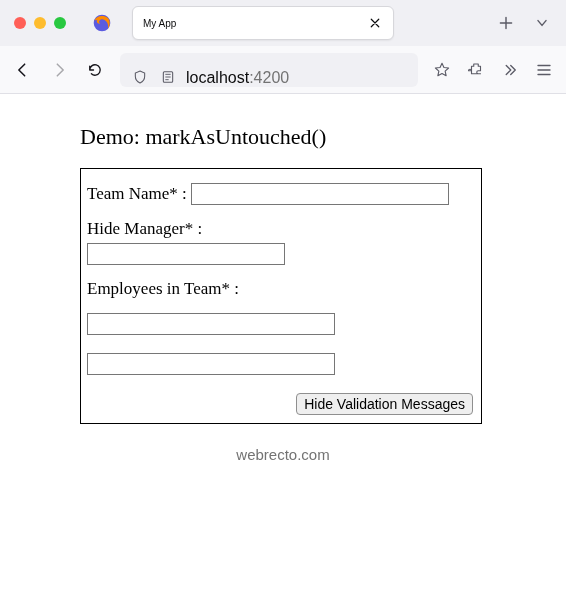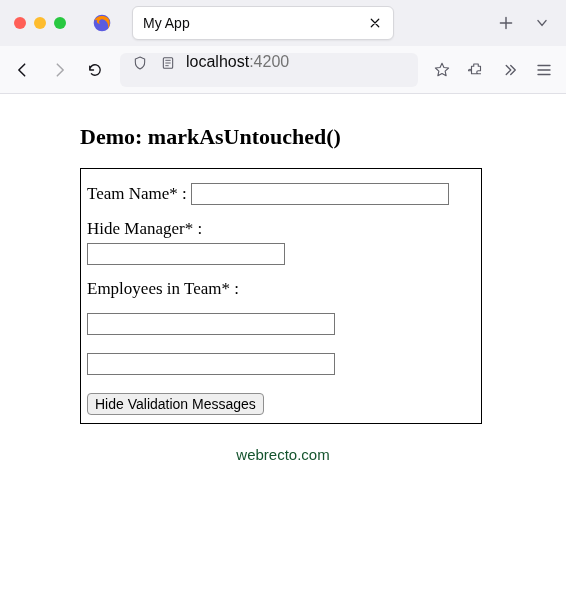--- a/index.html
+++ b/index.html
@@ -32,21 +32,21 @@
     background: #fff;
     border: 1px solid #d7d7db;
     border-radius: 6px;
     height: 34px;
     display: flex;
     align-items: center;
     padding: 0 10px;
     width: 262px;
     box-shadow: 0 1px 2px rgba(0,0,0,0.06);
   }
-  .tab-title { flex: 1; font-size: 14px; color: #0c0c0d; }
+  .tab-title { flex: 1; font-size: 10px; color: #0c0c0d; }
   .tab-close { width: 16px; height: 16px; display:flex; align-items:center; justify-content:center; cursor:pointer; }
   .tabbar-right { margin-left: auto; display: flex; align-items: center; gap: 16px; padding-right: 6px; }
   .tabbar-right .icon, .toolbar .icon { width: 20px; height: 20px; display:flex; align-items:center; justify-content:center; }
 
   .toolbar {
     height: 48px;
     background: #f9f9fb;
     border-bottom: 1px solid #e0e0e6;
     display: flex;
     align-items: center;
@@ -54,37 +54,37 @@
     gap: 14px;
   }
   .nav-btn { width: 22px; height: 22px; display:flex; align-items:center; justify-content:center; cursor:pointer; }
   .nav-btn.disabled svg { opacity: 0.35; }
   .urlbar {
     flex: 1;
     height: 34px;
     background: #f0f0f4;
     border-radius: 6px;
     display: flex;
-    align-items: flex-start;
+    align-items: flex-end;
     padding: 0 10px;
     gap: 8px;
     max-width: 310px;
   }
   .url-host { font-size: 16px; color: #0c0c0d; }
   .url-port { font-size: 16px; color: #737373; }
   .toolbar-right { margin-left: auto; display:flex; align-items:center; gap: 14px; }
 
   
   .page {
     background: #fff;
     padding: 18px 0 0 0;
   }
   .heading {
     font-family: "Times New Roman", Times, serif;
-    font-weight: 700;
+    font-weight: 400;
     font-size: 22px;
     margin: 12px 0 18px 80px;
   }
   .form-box {
     border: 1px solid #000;
     margin-left: 80px;
     width: 402px;
     padding: 14px 8px 8px 6px;
     font-family: "Times New Roman", Times, serif;
     font-size: 17px;
@@ -107,25 +107,25 @@
   .btn {
     font-family: Arial, sans-serif;
     font-size: 14px;
     background: #efefef;
     border: 1px solid #8f8f8f;
     border-radius: 4px;
     padding: 2px 7px;
     height: 22px;
     cursor: pointer;
   }
-  .btn-row { display:flex; flex-direction:column; align-items:flex-start; gap:2px; margin-top:4px; }
+  .btn-row { display:flex; flex-direction:column; align-items:flex-end; gap:2px; margin-top:4px; }
   .btn.submit { }
   .footer {
     text-align: center;
-    color: #14532d;
+    color: #737373;
     font-size: 15px;
     margin-top: 22px;
     font-family: Arial, sans-serif;
   }
 
   svg { display:block; }
 </style>
 </head>
 <body>
 

